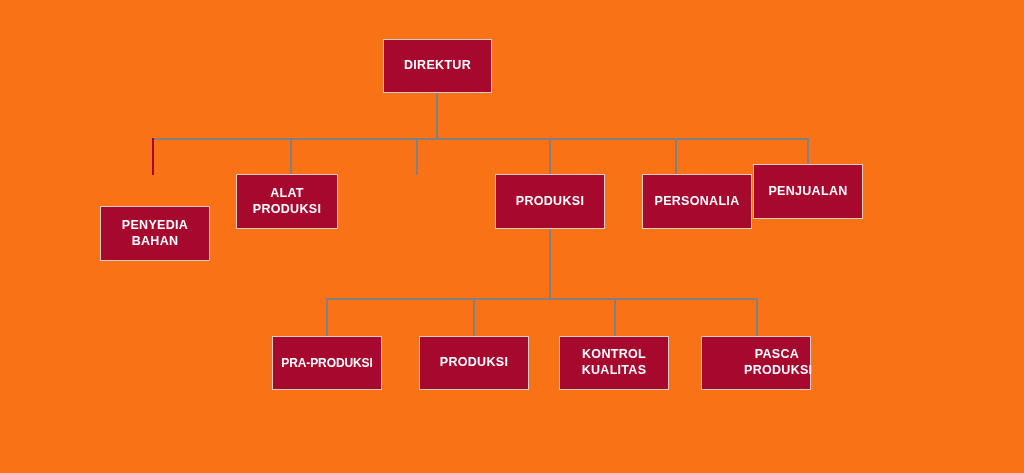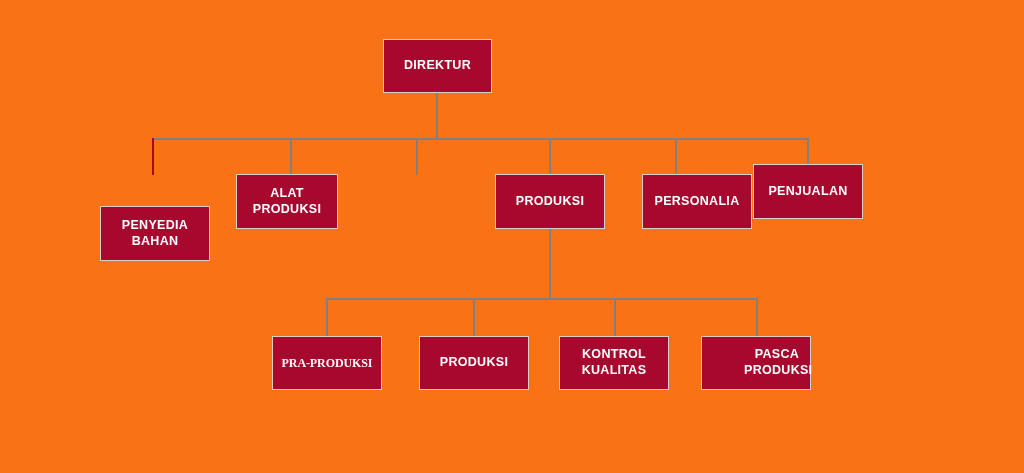--- a/index.html
+++ b/index.html
@@ -114,21 +114,21 @@
 
   <div class="conn v" style="left:549px; top:229px; height:70px;"></div>
 
   <div class="conn h" style="left:326px; top:298px; width:432px;"></div>
 
   <div class="conn v" style="left:326px; top:298px; height:39px;"></div>
   <div class="conn v" style="left:473px; top:298px; height:39px;"></div>
   <div class="conn v" style="left:614px; top:298px; height:39px;"></div>
   <div class="conn v" style="left:756px; top:298px; height:39px;"></div>
 
-  <div class="node tight" style="left:272px; top:336px; width:110px; height:54px;font-family:Liberation Serif, serif;">
+  <div class="node tight" style="left:272px; top:336px; width:110px; height:54px;">
     <span class="label">
       <span class="ln">PRA-PRODUKSI</span>
     </span>
   </div>
 
   <div class="node" style="left:419px; top:336px; width:110px; height:54px;">
     <span class="label">
       <span class="ln">PRODUKSI</span>
     </span>
   </div>

